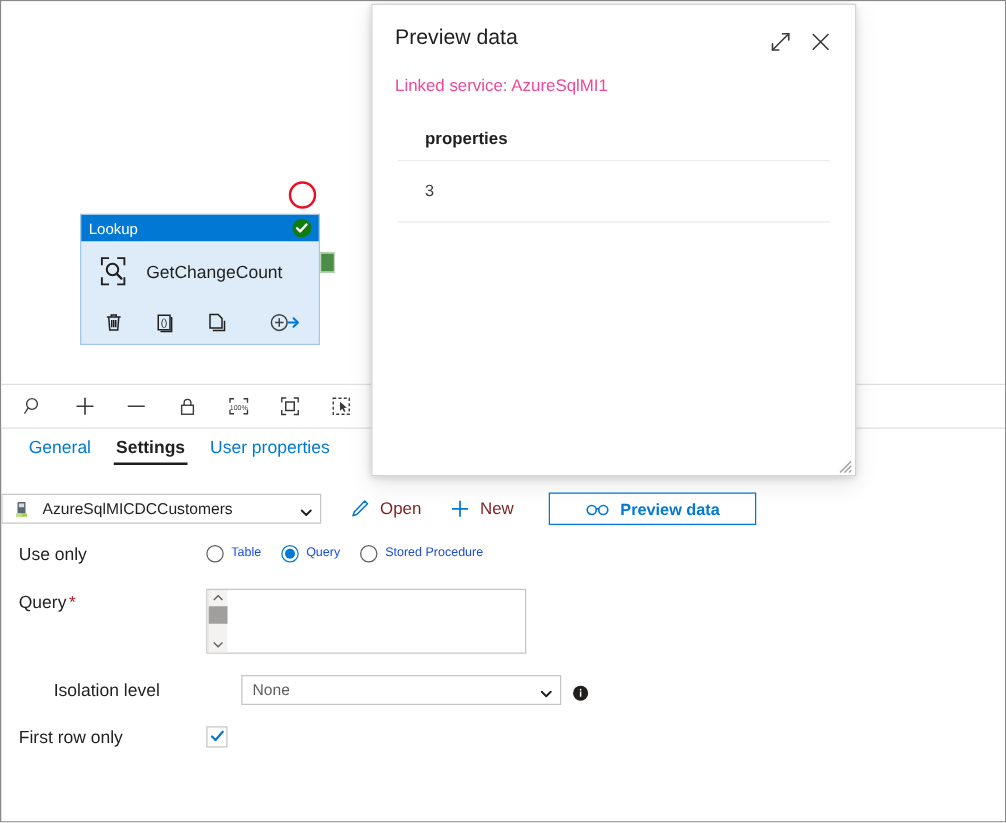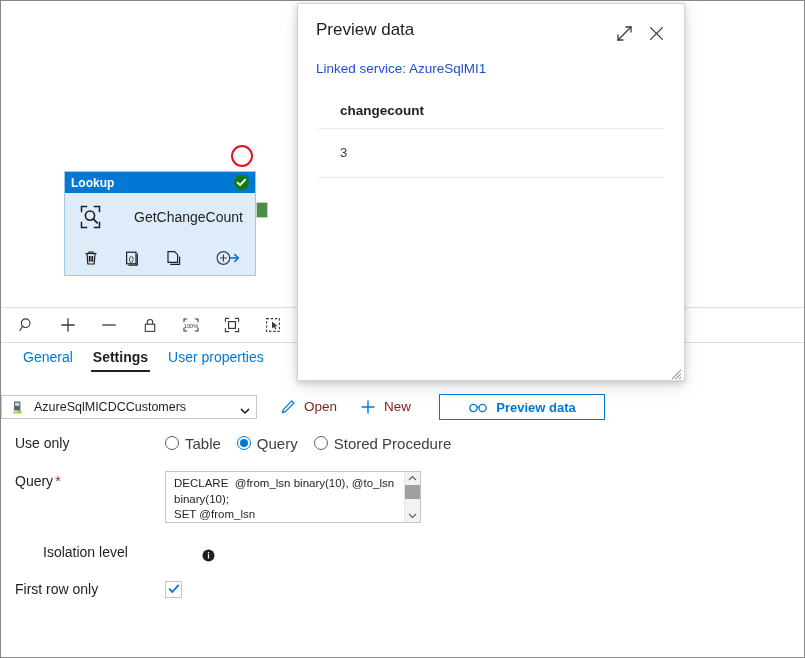--- a/index.html
+++ b/index.html
@@ -53,21 +53,20 @@
   }
   .node-header {
     height: 21px;
     background: #0078d4;
     color: #ffffff;
     font-size: 12px;
     display: flex;
     align-items: center;
     padding: 0 6px;
     box-sizing: border-box;
-    font-weight: bold;
   }
   .node-header .title { flex: 1; line-height: 1; }
   .node-status {
     width: 15px; height: 15px;
     border-radius: 50%;
     background: #107c10;
     display: flex;
     align-items: center;
     justify-content: center;
     flex: 0 0 auto;
@@ -77,21 +76,21 @@
     height: 48px;
     display: flex;
     align-items: center;
     padding-left: 13px;
     box-sizing: border-box;
   }
   .node-icon { width: 30px; height: 28px; flex: 0 0 auto; }
   .node-label {
     font-size: 14px;
     color: #201f1e;
-    margin-left: 26px;
+    margin-left: 9px;
     line-height: 1;
   }
   .node-actions {
     height: 34px;
     display: flex;
     align-items: center;
     padding: 0 14px 0 16px;
     box-sizing: border-box;
   }
   .node-actions .act { width: 20px; height: 20px; margin-right: 21px; cursor: pointer; }
@@ -251,21 +250,21 @@
     background: #ffffff;
   }
   .radio-opt.checked .radio-mark::after {
     content: "";
     position: absolute;
     left: 2px; top: 2px;
     width: 8px; height: 8px;
     border-radius: 50%;
     background: #0078d4;
   }
-  .radio-label { font-size: 15px; color: #404040; margin-left: 6px; line-height: 1; }
+  .radio-label { font-size: 10px; color: #1d4ed8; margin-left: 6px; line-height: 1; }
 
   
   .query-box {
     width: 256px;
     height: 52px;
     border: 1px solid #c8c6c4;
     background: #ffffff;
     box-sizing: border-box;
     position: relative;
     display: flex;
@@ -342,21 +341,21 @@
   .pp-iconbtn {
     width: 28px; height: 26px;
     display: flex;
     align-items: center;
     justify-content: center;
     cursor: pointer;
     margin-left: 4px;
   }
   .pp-sub {
     font-size: 13.5px;
-    color: #1d4ed8;
+    color: #ec4899;
     padding: 15px 18px 0 18px;
     line-height: 1.2;
   }
   .pp-table { padding: 26px 20px 0 20px; }
   .pp-th {
     font-size: 13.5px;
     font-weight: bold;
     color: #201f1e;
     padding: 0 0 9px 22px;
     border-bottom: 1px solid #eceaea;
@@ -570,42 +569,48 @@
           <span class="radio-label">Stored Procedure</span>
         </div>
       </div>
     </div>
 
     <div class="form-row" style="min-height:62px;padding-top:10px;">
       <div class="form-label" style="padding-top:2px;">
         <span>Query</span><span class="req">*</span>
       </div>
       <div class="query-box">
-        <div class="query-text">DECLARE  @from_lsn binary(10), @to_lsn binary(10);
-SET @from_lsn</div>
         <div class="qscroll">
           <span class="arr">
             <svg width="9" height="7" viewBox="0 0 9 7">
                 <path d="M1 5 L4.5 1.6 L8 5" stroke="#605e5c" stroke-width="1.1" fill="none"></path>
               </svg>
           </span>
           <span class="thumb"></span>
           <span class="track"></span>
           <span class="arr">
             <svg width="9" height="7" viewBox="0 0 9 7">
                 <path d="M1 2 L4.5 5.4 L8 2" stroke="#605e5c" stroke-width="1.1" fill="none"></path>
               </svg>
           </span>
         </div>
       </div>
     </div>
 
 
     <div class="form-row" style="height:38px;align-items:center;padding-left:28px;">
       <div class="form-label">Isolation level</div>
+      <div class="field-combo">
+        <span class="combo-text placeholder">None</span>
+        <span class="caret">
+          <svg width="10" height="10" viewBox="0 0 10 10">
+              <path d="M1.4 3.4 L5 7 L8.6 3.4" fill="none" stroke="#201f1e" stroke-width="1.5" stroke-linecap="round" stroke-linejoin="round"></path>
+            </svg>
+        </span>
+      </div>
       <span class="info-icon">
         <svg width="13" height="13" viewBox="0 0 13 13">
           <circle cx="6.5" cy="6.5" r="6" fill="#201f1e"></circle>
           <rect x="5.9" y="5.2" width="1.2" height="4.2" fill="#ffffff"></rect>
           <rect x="5.9" y="3.1" width="1.2" height="1.4" fill="#ffffff"></rect>
         </svg>
       </span>
     </div>
 
     <div class="form-row" style="height:36px;align-items:center;">
@@ -632,21 +637,21 @@
       <div class="pp-iconbtn">
         <svg width="19" height="19" viewBox="0 0 19 19">
           <path d="M3.6 3.6 L15.4 15.4 M15.4 3.6 L3.6 15.4" stroke="#3b3a39" stroke-width="1.3" stroke-linecap="round"></path>
         </svg>
       </div>
     </div>
 
     <div class="pp-sub">Linked service: AzureSqlMI1</div>
 
     <div class="pp-table">
-      <div class="pp-th">changecount</div>
+      <div class="pp-th">properties</div>
       <div class="pp-td">3</div>
     </div>
 
     <div class="pp-resize">
       <svg width="12" height="12" viewBox="0 0 12 12">
         <g stroke="#a19f9d" stroke-width="1.1">
           <path d="M11 2 L2 11"></path>
             <path d="M11 5.6 L5.6 11"></path>
             <path d="M11 9.2 L9.2 11"></path>
         </g>

